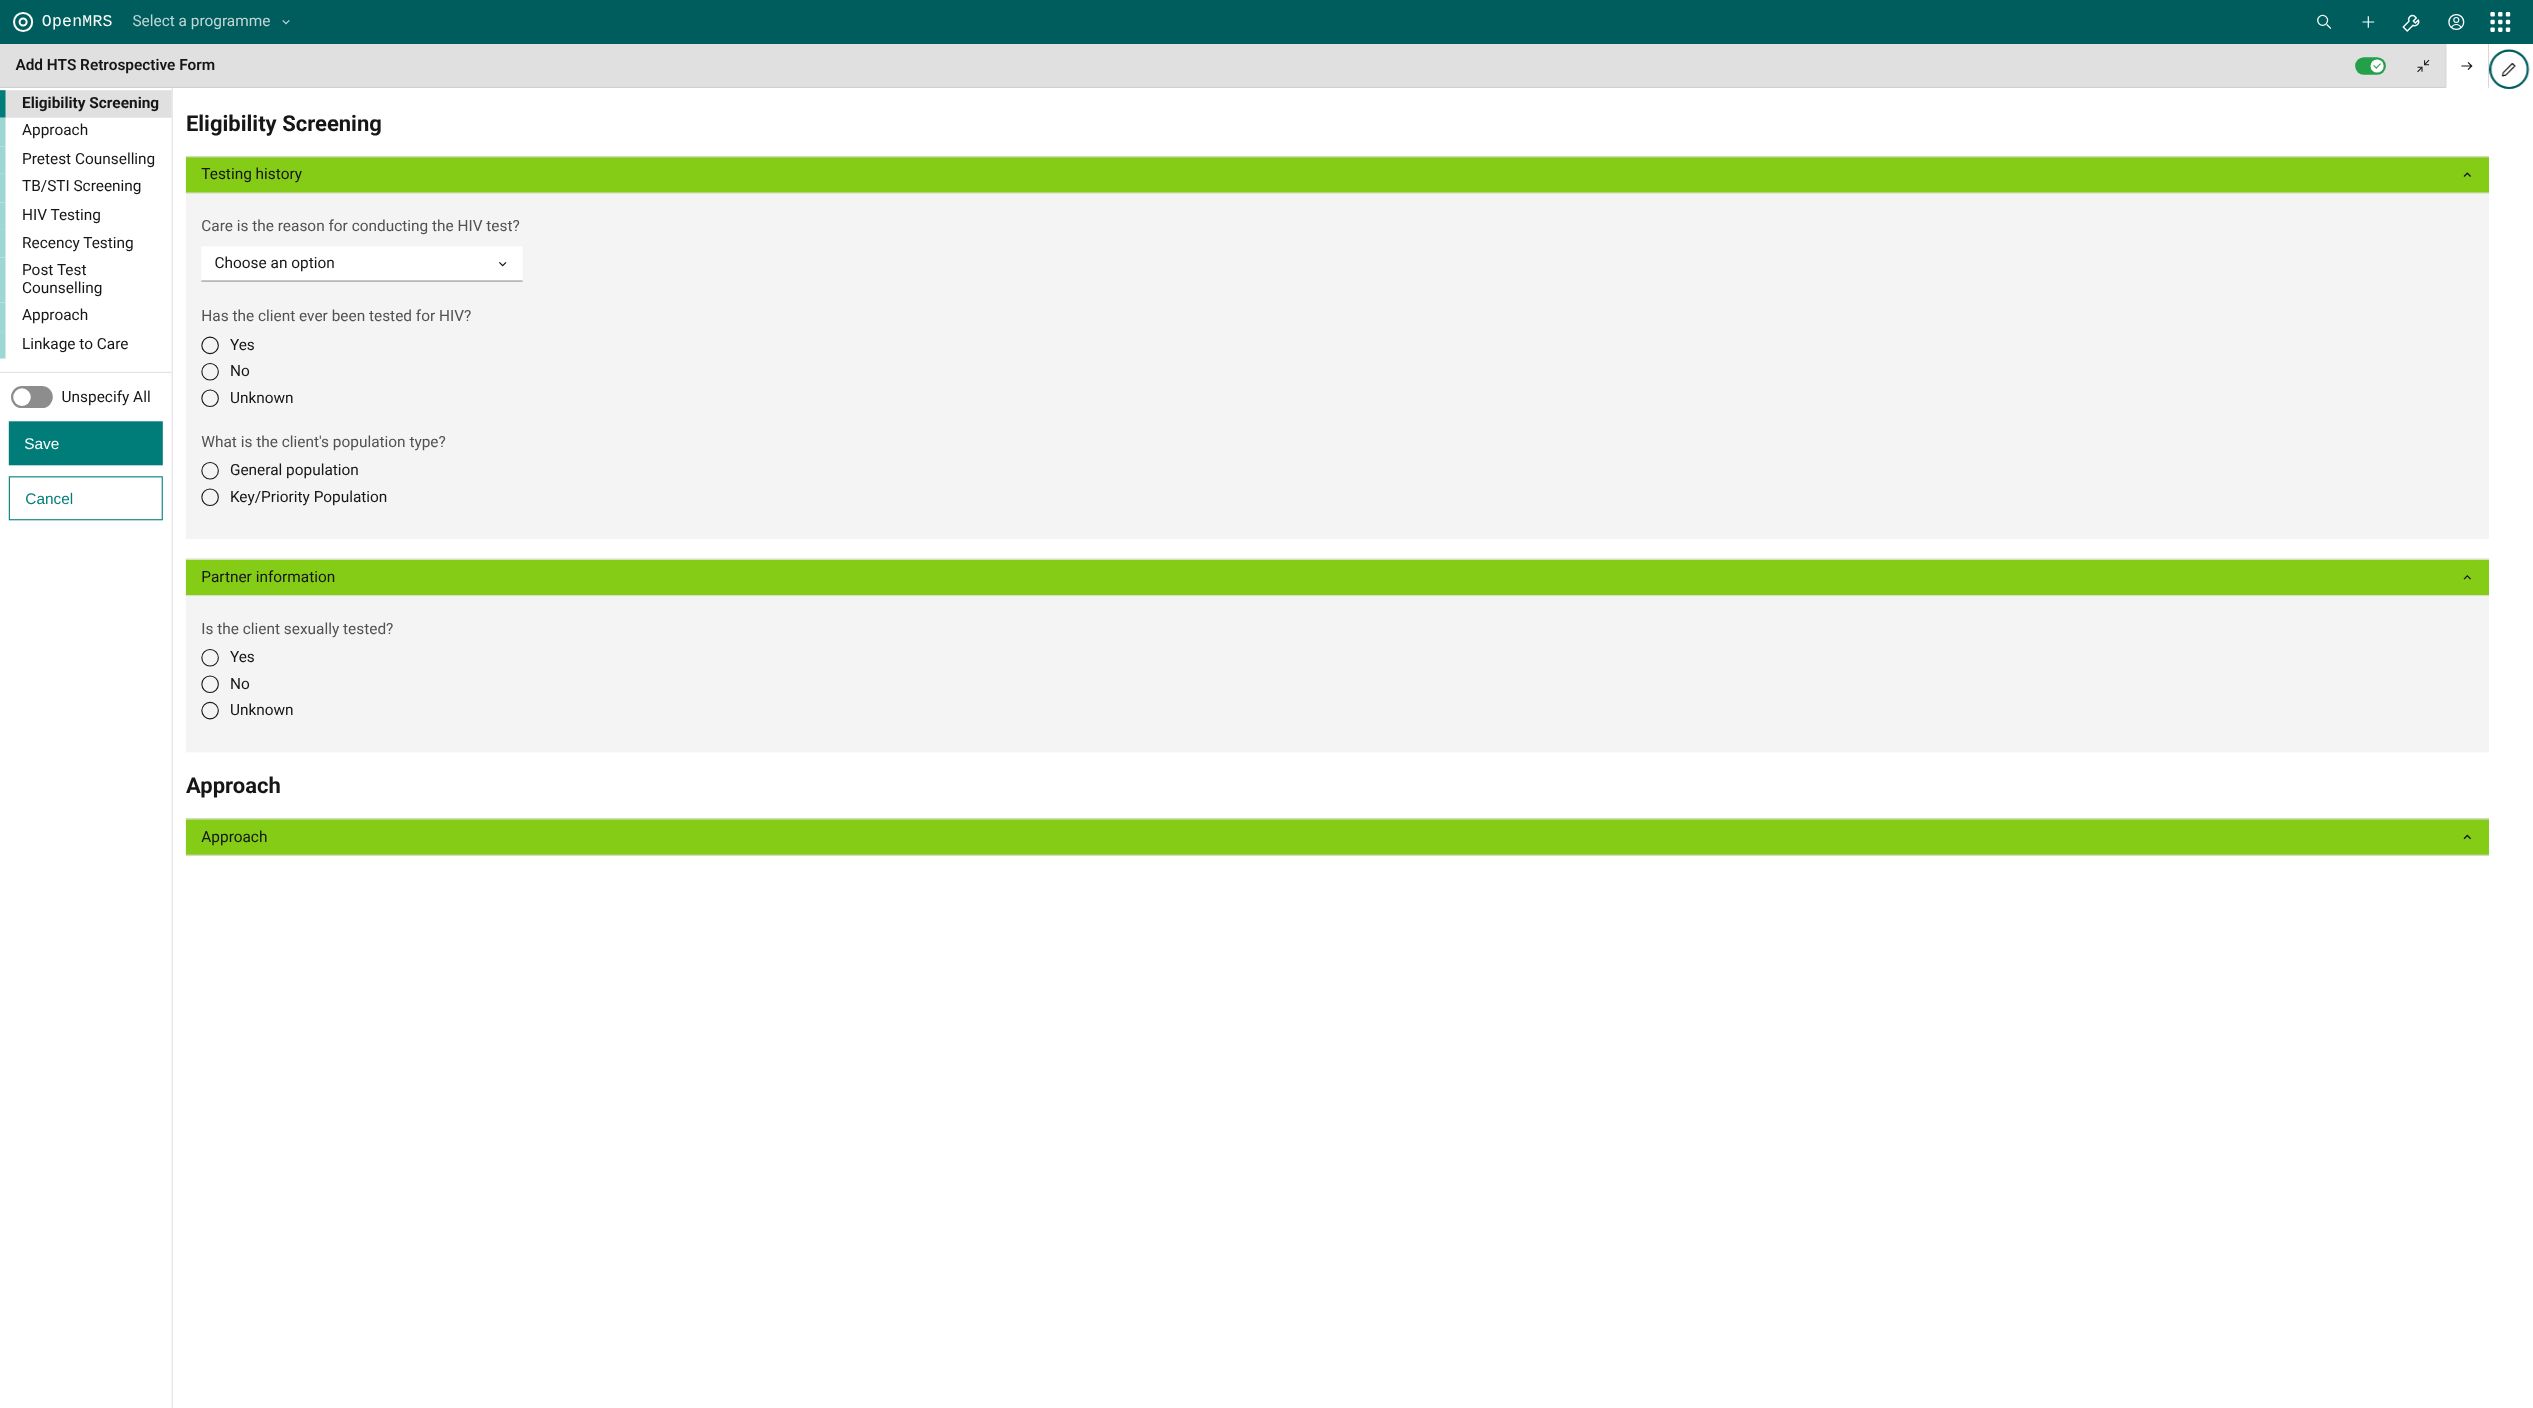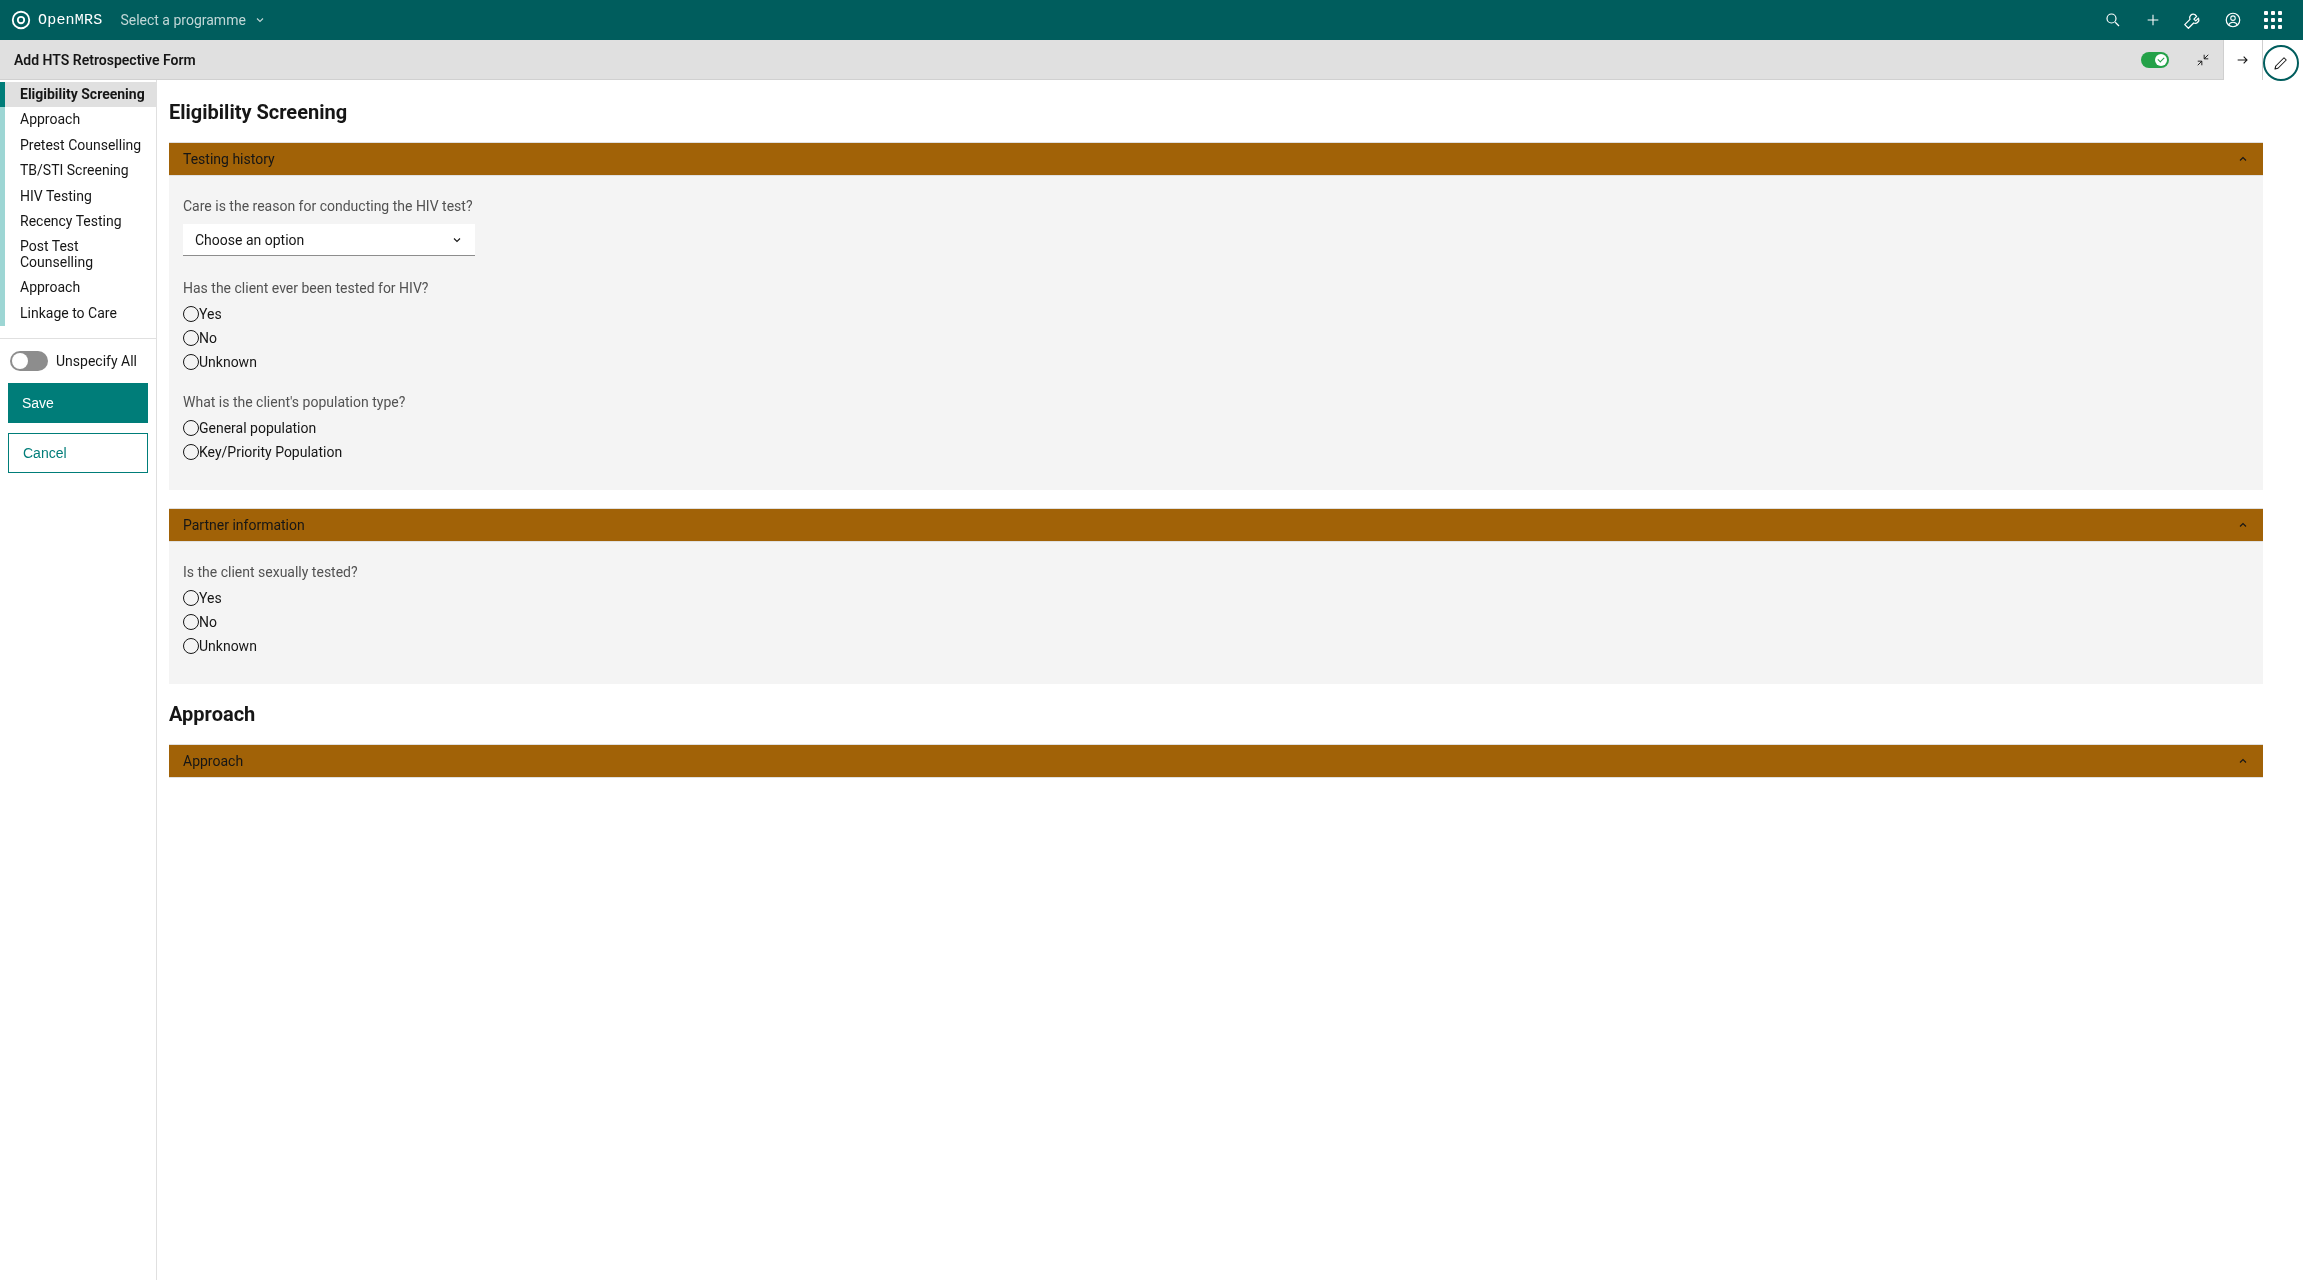--- a/index.html
+++ b/index.html
@@ -113,32 +113,32 @@
 
   
   .content { flex: 1; overflow-y: auto; padding: 12px 0 40px 12px; }
   .section-title { font-size: 20px; font-weight: 700; margin: 8px 0 18px 0; color: #161616; }
   .panel { margin-bottom: 18px; }
   .panel-header {
     background: #f4f4f4; height: 34px; display: flex; align-items: center; padding: 0 14px;
     border-top: 1px solid #e0e0e0; border-bottom: 1px solid #e0e0e0;
     justify-content: space-between; cursor: pointer;
   }
-  .panel-header.white { background: #a16207; }
+  .panel-header.white { background: #84cc16; }
   .panel-header-label { font-size: 14px; color: #161616; }
   .panel-body { background: #f4f4f4; padding: 22px 14px 30px 14px; }
   .q-label { font-size: 14px; color: #525252; margin-bottom: 10px; }
   .dropdown {
     width: 292px; height: 32px; background: #fff; border: none; border-bottom: 1px solid #8d8d8d;
     display: flex; align-items: center; justify-content: space-between; padding: 0 12px; cursor: pointer;
     font-size: 14px; color: #161616;
   }
   .q-block { margin-bottom: 24px; }
   .radio-list { display: flex; flex-direction: column; gap: 8px; }
-  .radio-item { display: flex; align-items: center; cursor: pointer; }
+  .radio-item { display: flex; align-items: center; gap: 10px; cursor: pointer; }
   .radio-circle { width: 16px; height: 16px; border: 1.5px solid #161616; border-radius: 50%; flex-shrink: 0; }
   .radio-label { font-size: 14px; color: #161616; }
 
   .chevron-up { width: 12px; height: 12px; }
 
   
   .right-gutter {
     position: fixed; right: 0; top: 40px; bottom: 0; width: 40px; background: #fff;
   }
 </style>

